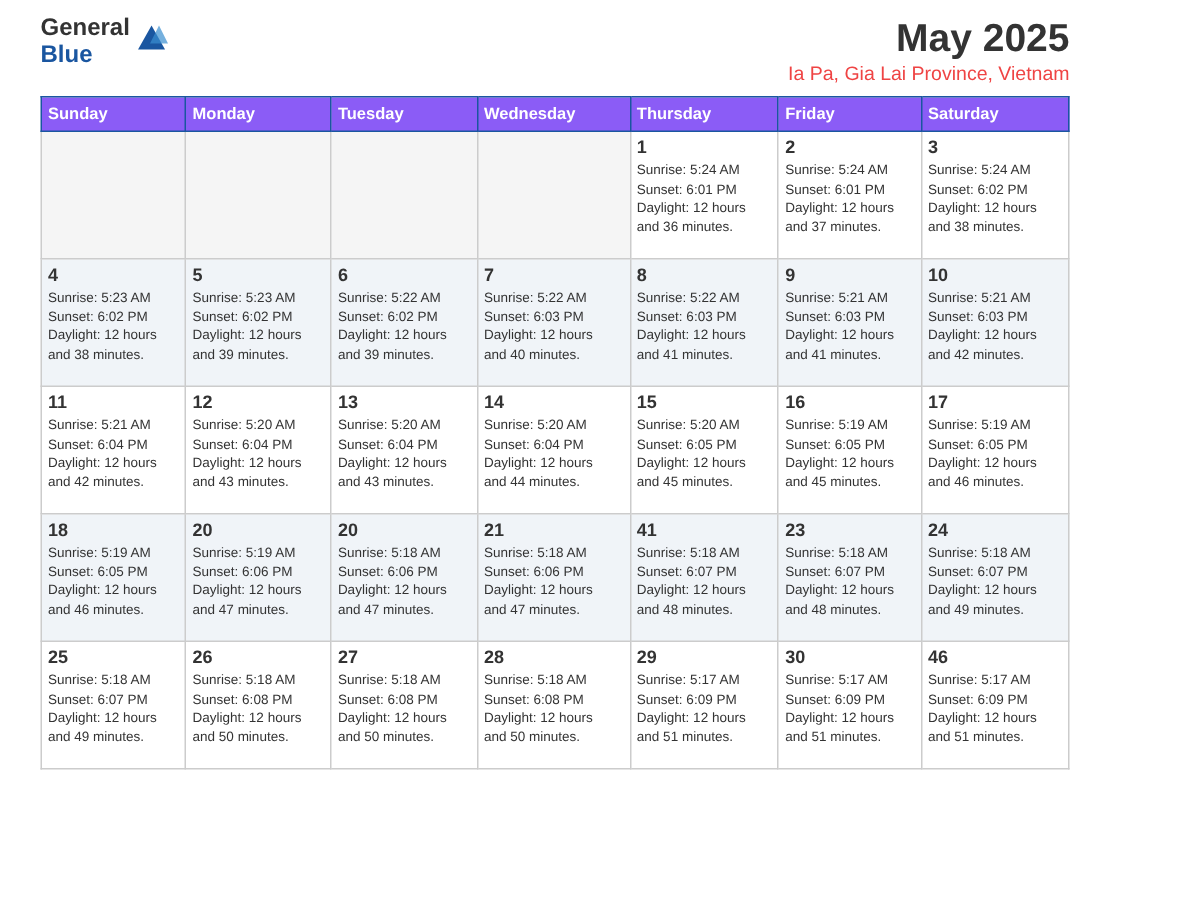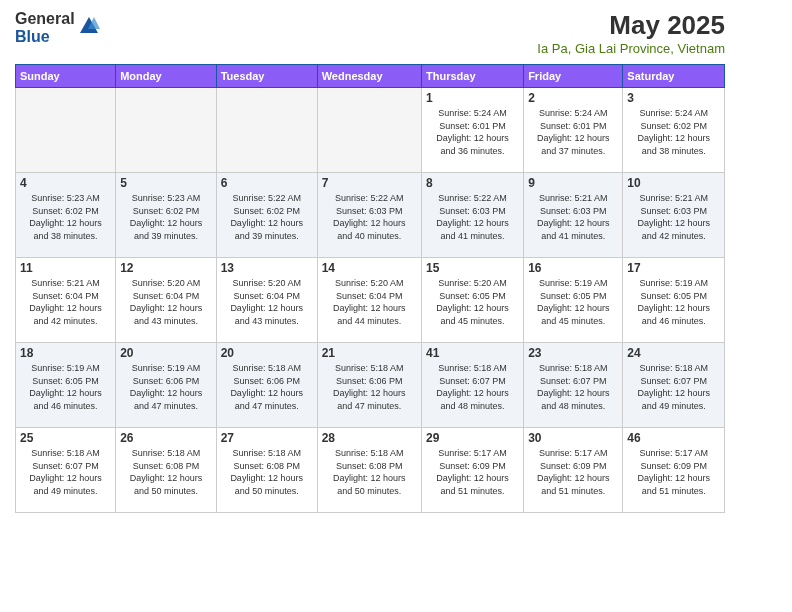--- a/index.html
+++ b/index.html
@@ -6,21 +6,21 @@
     body {
       width: 792px;
       height: 612px;
       font-family: Arial, sans-serif;
       background: #fff;
       overflow: hidden;
     }
     .page {
       width: 740px;
       height: 612px;
-      padding: 10px 15px;
+      padding: 10px 27px;
     }
     .header {
       display: flex;
       justify-content: space-between;
       align-items: flex-start;
       margin-bottom: 8px;
     }
     .logo {
       display: flex;
       align-items: center;
@@ -33,21 +33,21 @@
     .title-block {
       text-align: right;
     }
     .month-title {
       font-size: 26px;
       font-weight: bold;
       color: #333;
     }
     .location {
       font-size: 13px;
-      color: #4d7c0f;
+      color: #ef4444;
       text-align: center;
     }
     .calendar {
       width: 100%;
       border-collapse: collapse;
       font-size: 10px;
     }
     .calendar th {
       background: #8b5cf6;
       color: #fff;
@@ -71,21 +71,20 @@
     .day-num {
       font-size: 12px;
       font-weight: bold;
       color: #333;
       margin-bottom: 2px;
     }
     .day-info {
       font-size: 9px;
       color: #333;
       line-height: 1.4;
-      text-align: center;
     }
     .row-alt td {
       background: #f0f4f8;
     }
   </style>
 </head>
 <body>
 
 <div class="page">
   <div class="header">

